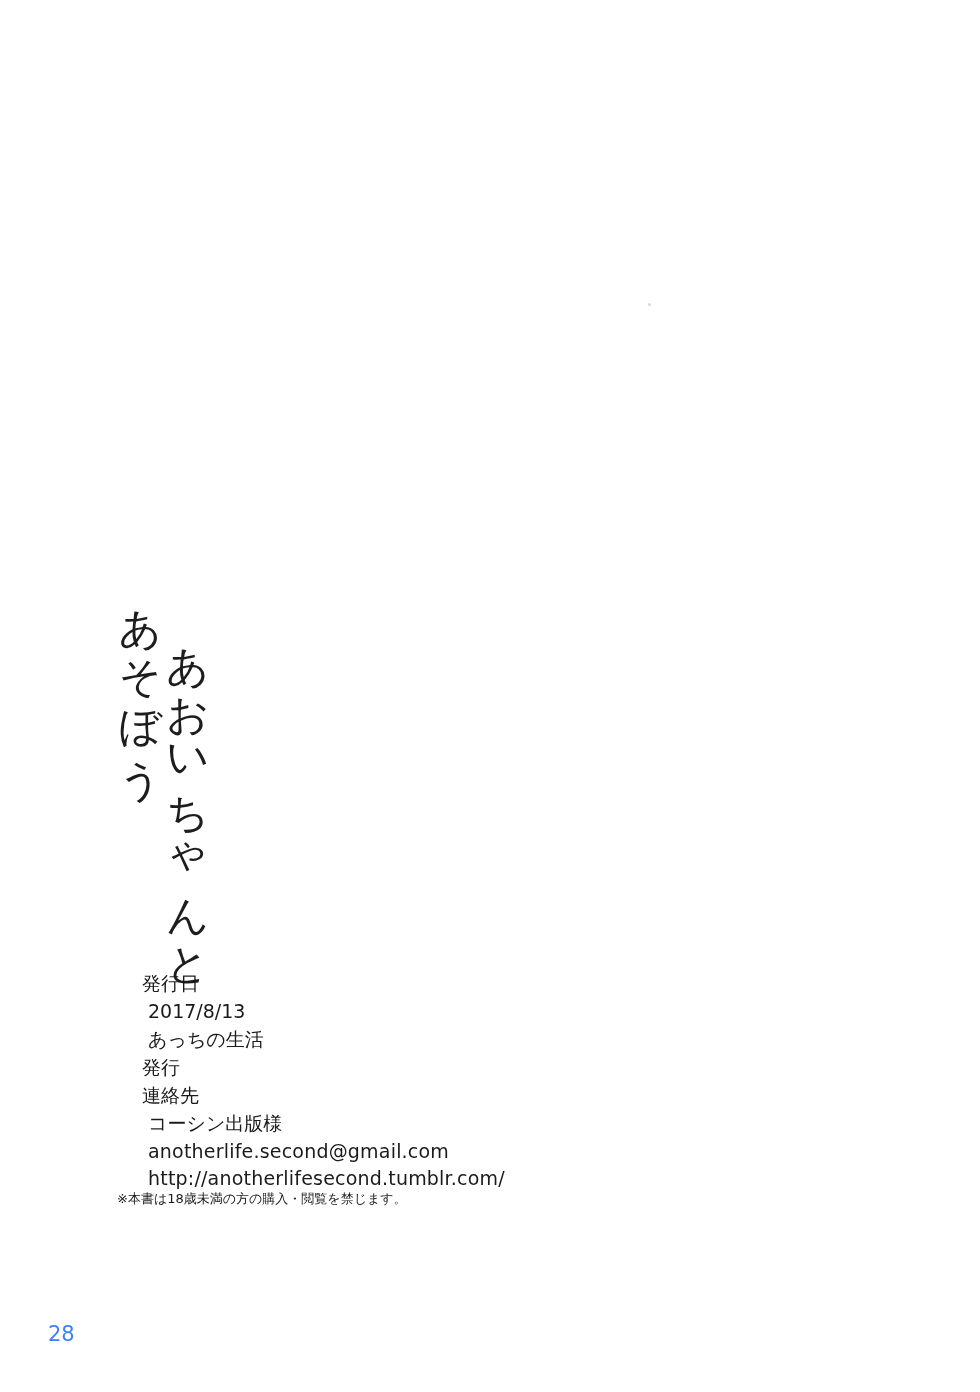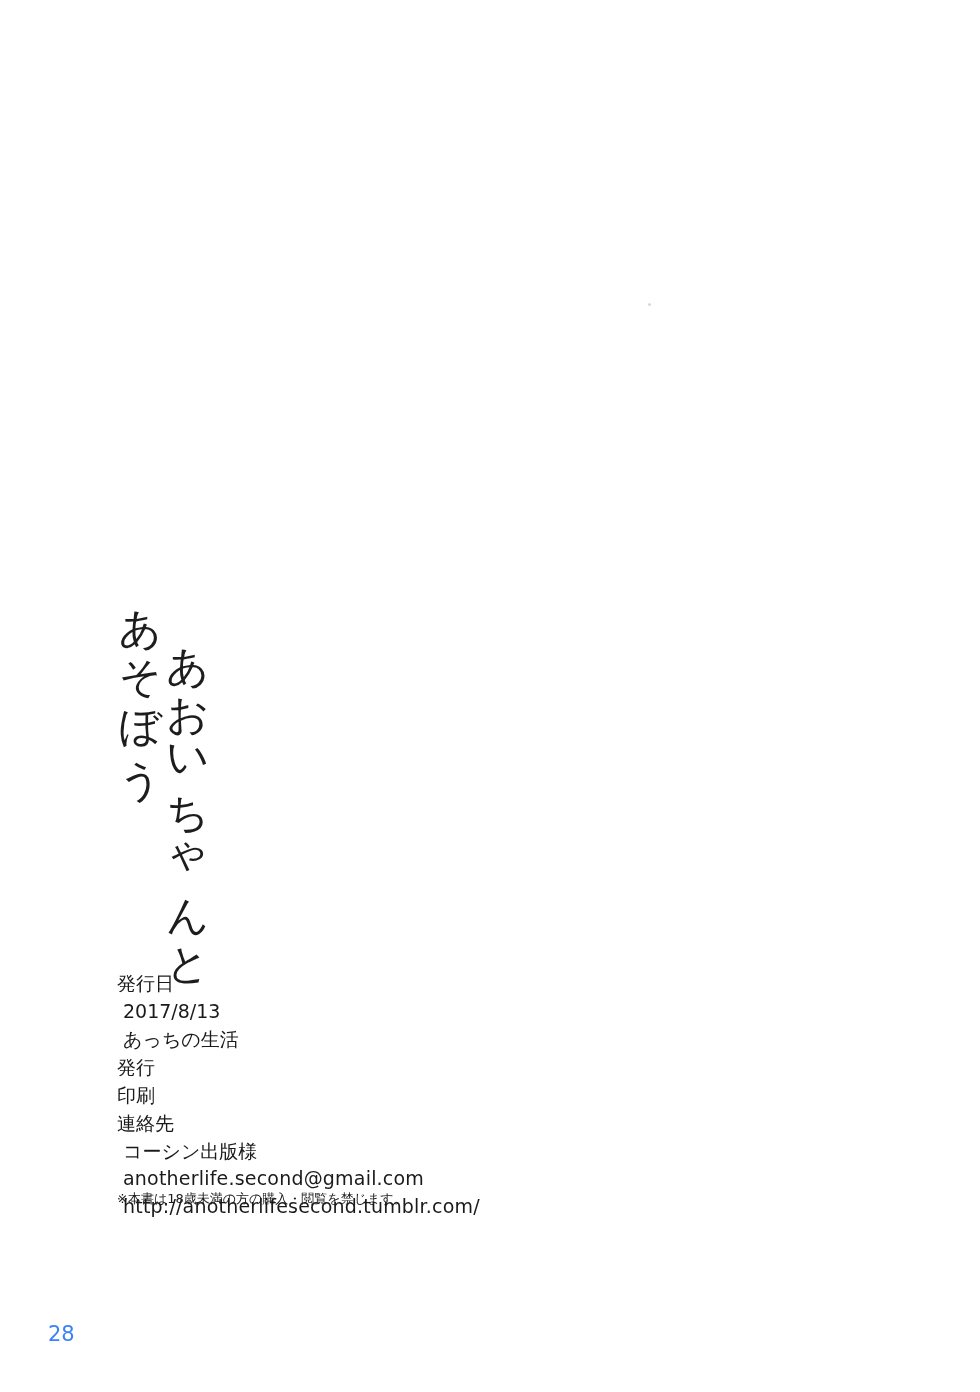--- a/index.html
+++ b/index.html
@@ -64,21 +64,21 @@
   .colophon {
     position: absolute;
     left: 117px;
     top: 970px;
     font-family: "DejaVu Sans", sans-serif;
     font-size: 19px;
     line-height: 1.47;
     color: #1a1a1a;
     white-space: nowrap;
   }
-  .colophon .row { display: block; }
+  .colophon .row { display: block; margin-left: 25px; }
   .colophon .indent { padding-left: 6px; }
   .colophon .mono {
     font-family: "DejaVu Sans", sans-serif;
     letter-spacing: 0.2px;
   }
 
   .notice {
     position: absolute;
     left: 117px;
     top: 1190px;
@@ -120,21 +120,20 @@
   </div>
 
 
   <div class="colophon">
     <span class="row">発行日</span>
     <span class="row indent">2017/8/13</span>
 
     <span class="row indent">あっちの生活</span>
     <span class="row">発行</span>
 
-    <span class="row">印刷</span>
     <span class="row">連絡先</span>
 
     <span class="row indent">コーシン出版様</span>
     <span class="row indent mono">anotherlife.second@gmail.com</span>
     <span class="row indent mono">http://anotherlifesecond.tumblr.com/</span>
   </div>
 
   <div class="notice">※本書は18歳未満の方の購入・閲覧を禁じます。</div>
 
   <div class="page-number">28</div>

